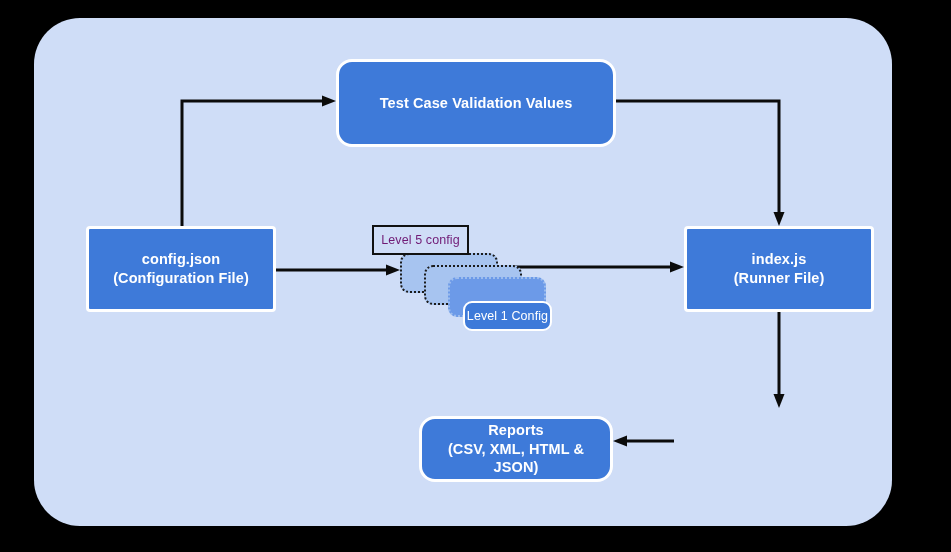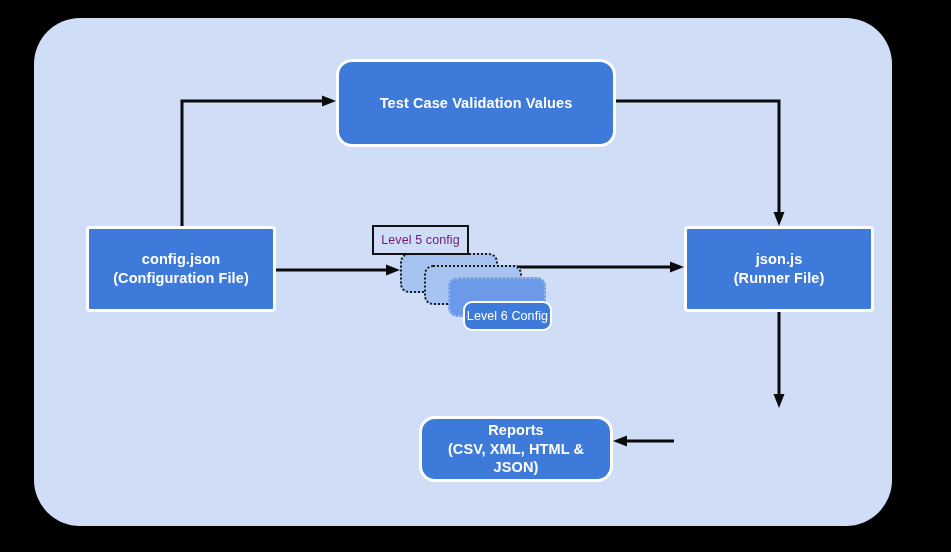--- a/index.html
+++ b/index.html
@@ -158,29 +158,29 @@
       <path class="wire" d="M674,441 L623,441"></path>
       <polygon class="wire-head" points="613,441 627,435.5 627,446.5"></polygon>
     </g>
   </svg>
 
   <div class="node rounded" id="node-validation">Test Case Validation Values</div>
 
   <div class="node square" id="node-config">config.json
 (Configuration File)</div>
 
-  <div class="node square" id="node-index">json.js
+  <div class="node square" id="node-index">index.js
 (Runner File)</div>
 
 
   <div class="node rounded" id="node-reports">Reports
 (CSV, XML, HTML &amp;
 JSON)</div>
 
   <div class="stack-layer" id="stack-l3"></div>
   <div class="stack-layer" id="stack-l2"></div>
   <div class="stack-layer" id="stack-l1"></div>
 
   <div class="callout" id="callout-l5">Level 5 config</div>
 
-  <div class="callout" id="callout-l1">Level 6 Config</div>
+  <div class="callout" id="callout-l1">Level 1 Config</div>
 
 </div>
 
 </body></html>

